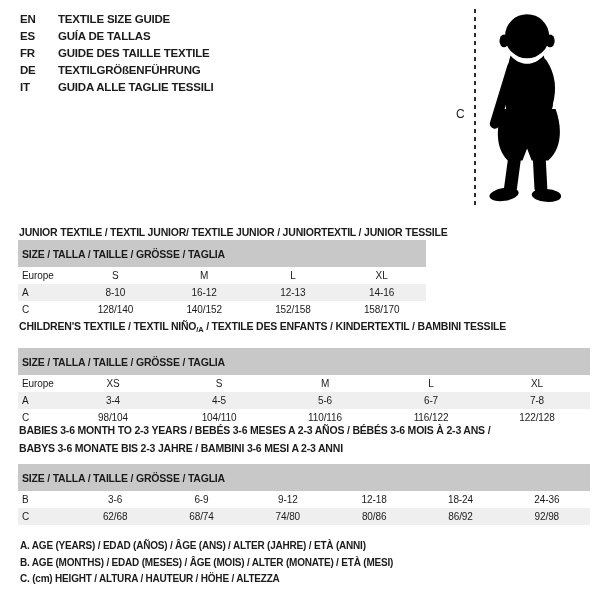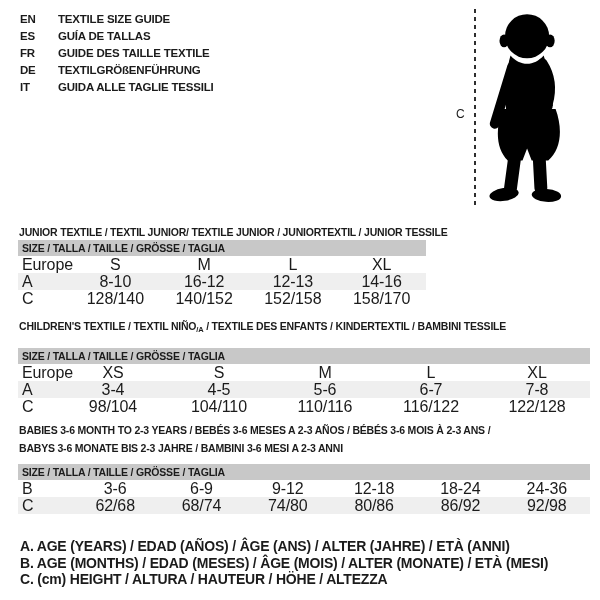--- a/index.html
+++ b/index.html
@@ -27,32 +27,32 @@
   #junior-title{top:214px;margin-top:12px;}
   #children-title{top:320px;}
   #babies-title{top:421px;line-height:18px;}
   .subscript{font-size:7.5px;vertical-align:-2px;}
   
   .sg-table{position:absolute;left:18px;}
   #junior-table{top:240px;width:408px;}
   #children-table{top:348px;width:572px;}
   #babies-table{top:464px;width:572px;}
   .size-bar{
-    height:16px;background:#c8c8c8;display:flex;align-items:center;
+    height:27px;background:#c8c8c8;display:flex;align-items:center;
     padding-left:4px;font-size:10.5px;font-weight:700;letter-spacing:-0.2px;box-sizing:border-box;
   }
-  .trow{display:flex;height:17px;align-items:center;font-size:16px;letter-spacing:-0.1px;}
+  .trow{display:flex;height:17px;align-items:center;font-size:10px;letter-spacing:-0.1px;}
   .trow.striped{background:#efefef;}
   .tlabel{padding-left:4px;box-sizing:border-box;}
   #junior-table .tlabel{width:53px;}
   #children-table .tlabel{width:42px;}
   #babies-table .tlabel{width:54px;}
   .tcell{flex:1;text-align:center;}
   
-  .legend{position:absolute;left:20px;top:538px;font-size:14px;font-weight:700;letter-spacing:-0.2px;}
+  .legend{position:absolute;left:20px;top:538px;font-size:10px;font-weight:700;letter-spacing:-0.2px;}
   .legend div{height:16.5px;line-height:16.5px;white-space:nowrap;}
 </style>
 </head>
 <body>
 
 <div class="canvas">
 
   <div class="lang-list">
     <div class="lang-row">
       <span class="lang-code">EN</span>

